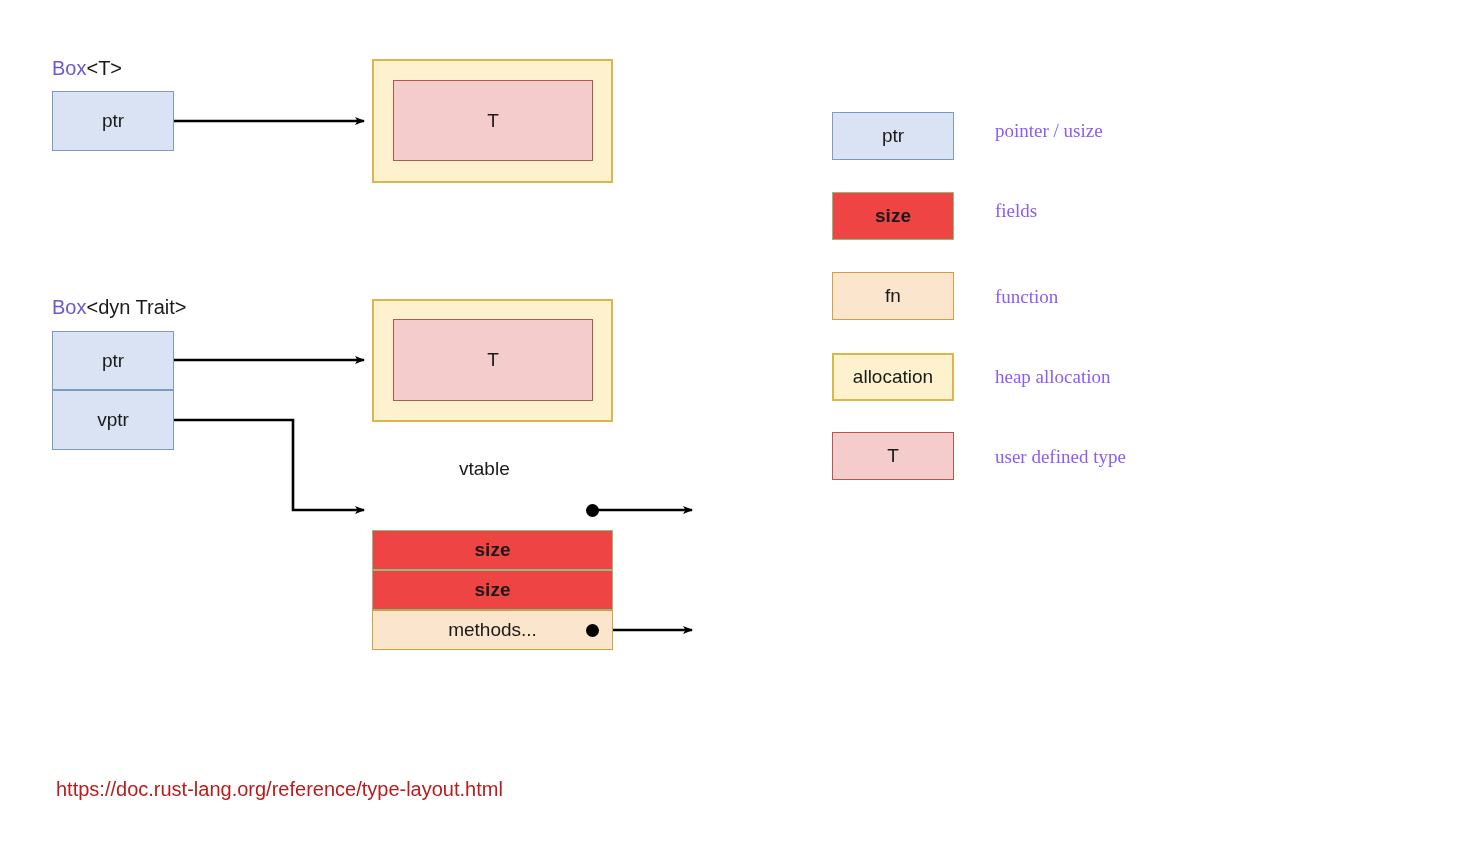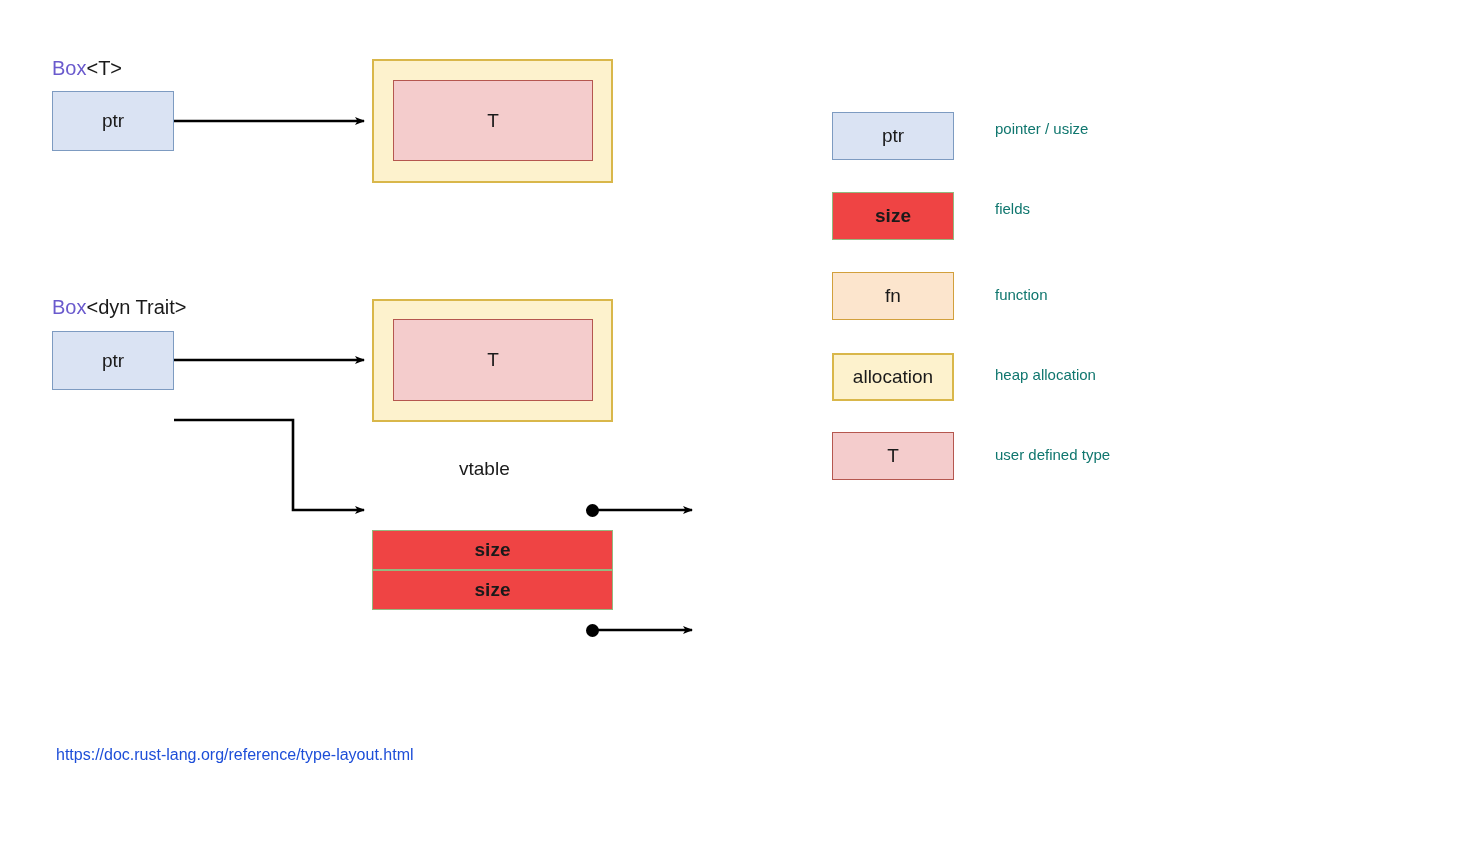--- a/index.html
+++ b/index.html
@@ -56,29 +56,31 @@
     color: #6a5acd;
   }
   .plain-label {
     position: absolute;
     font-size: 19px;
     color: #1a1a1a;
     white-space: nowrap;
   }
   .legend-text {
     position: absolute;
-    font-size: 15px;
-    color: #0f766e;
-    white-space: nowrap;
+    font-size: 19px;
+    color: #8b5cf6;
+    white-space: nowrap;
+    font-family: Liberation Serif, serif;
   }
   .url-text {
     position: absolute;
-    font-size: 16px;
-    color: #1d4ed8;
-    white-space: nowrap;
+    font-size: 20px;
+    color: #b91c1c;
+    white-space: nowrap;
+    margin-top: 32px;
   }
   .connector {
     position: absolute;
     left: 0;
     top: 0;
     width: 1464px;
     height: 860px;
     pointer-events: none;
   }
   .vtable-row {
@@ -136,39 +138,45 @@
   </div>
 
   <div class="struct-label" style="left:52px; top:296px;">
     <span class="kw">Box</span><span>&lt;dyn Trait&gt;</span>
   </div>
 
   <div class="box ptr-box" style="left:52px; top:331px; width:122px; height:59px;">
     <span>ptr</span>
   </div>
 
+  <div class="box ptr-box" style="left:52px; top:390px; width:122px; height:60px;">
+    <span>vptr</span>
+  </div>
 
   <div class="box alloc-box" style="left:372px; top:299px; width:241px; height:123px;"></div>
 
   <div class="box type-box" style="left:393px; top:319px; width:200px; height:82px;">
     <span>T</span>
   </div>
 
   <div class="plain-label" style="left:459px; top:458px;">vtable</div>
 
   <div class="fn-dot" style="left:586px; top:504px;"></div>
 
   <div class="vtable-row green-box" style="left:372px; top:530px; width:241px; height:40px;">
     <span>size</span>
   </div>
 
   <div class="vtable-row green-box" style="left:372px; top:570px; width:241px; height:40px;">
     <span>size</span>
   </div>
 
+  <div class="vtable-row fn-box" style="left:372px; top:610px; width:241px; height:40px;">
+    <span>methods...</span>
+  </div>
   <div class="fn-dot" style="left:586px; top:624px;"></div>
 
   <div class="box ptr-box" style="left:832px; top:112px; width:122px; height:48px;">
     <span>ptr</span>
   </div>
   <div class="legend-text" style="left:995px; top:120px;">pointer / usize</div>
 
   <div class="box green-box" style="left:832px; top:192px; width:122px; height:48px;">
     <span>size</span>
   </div>

